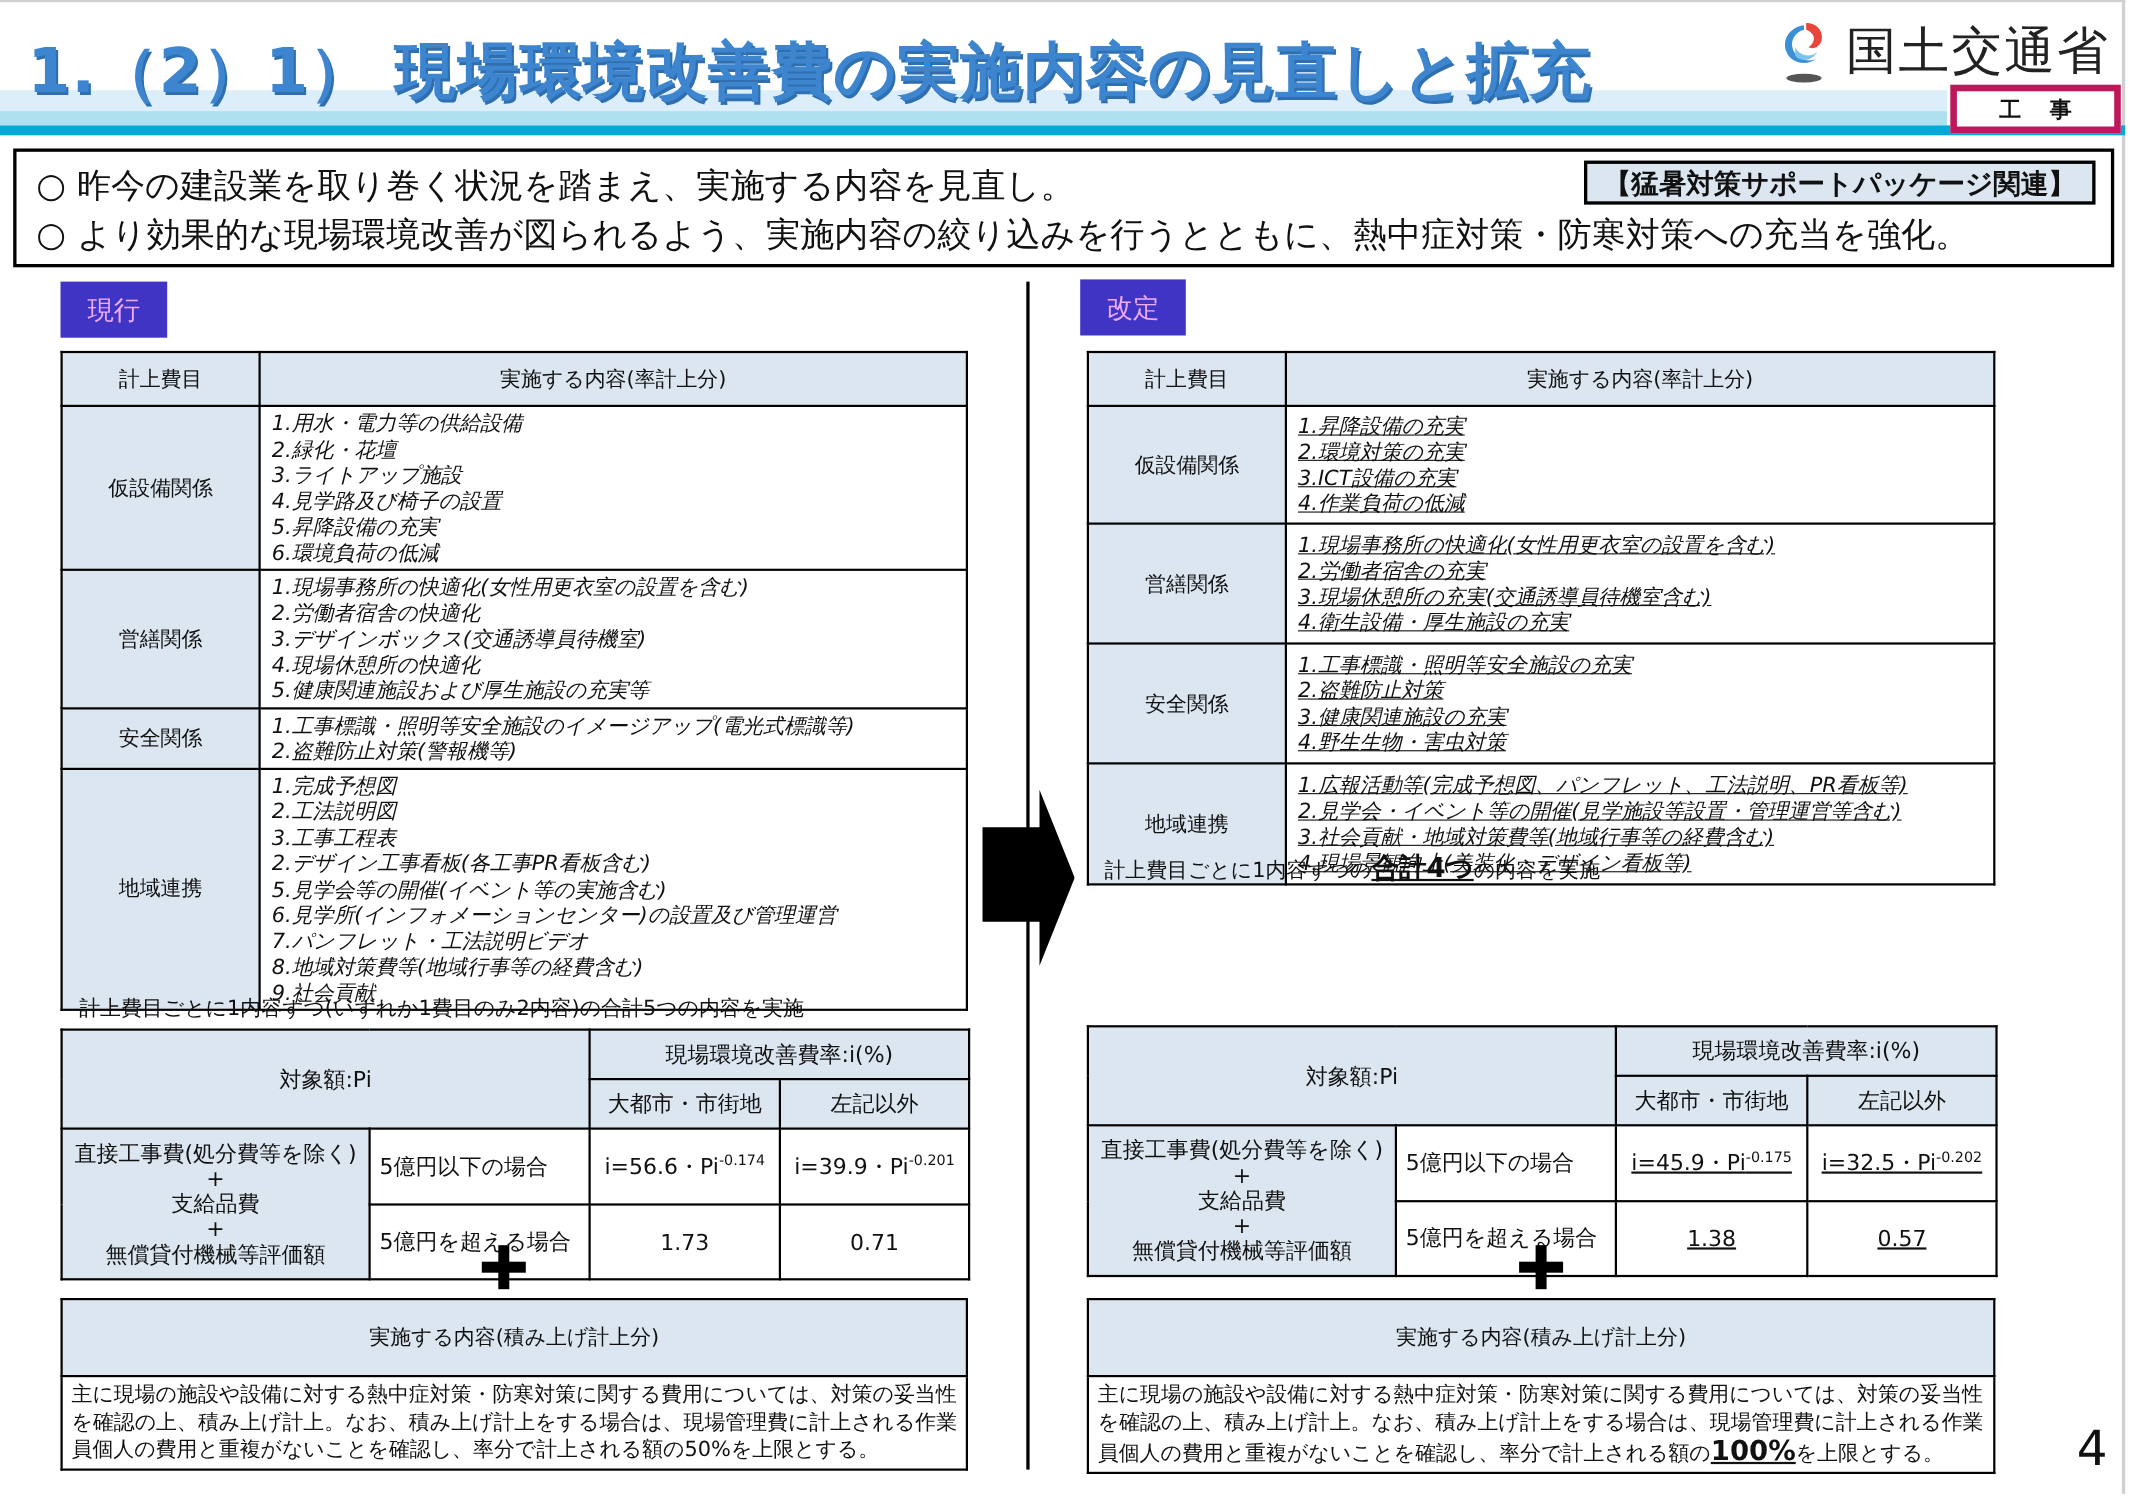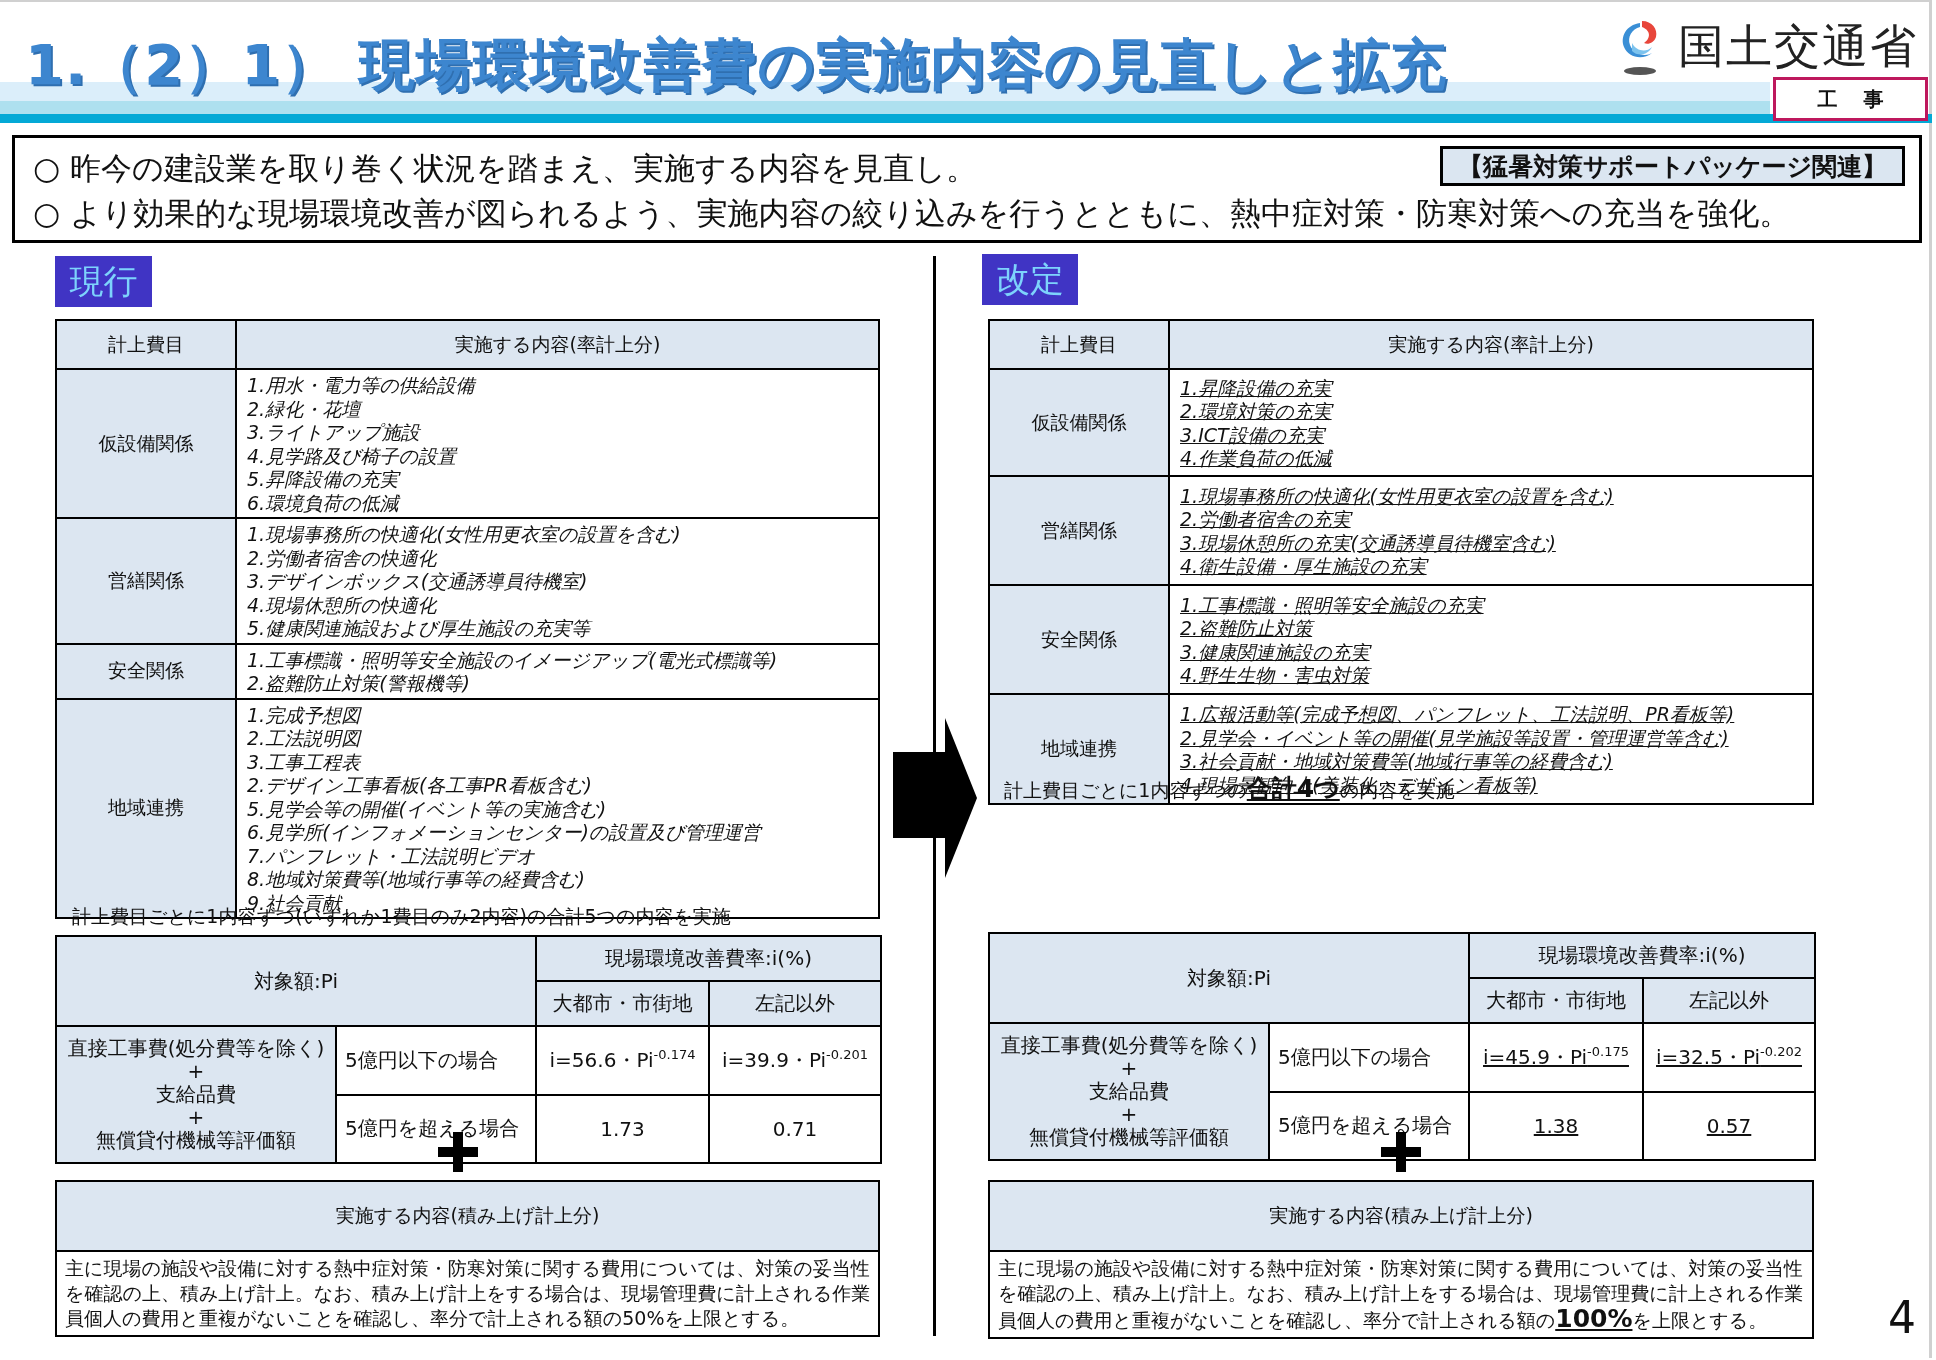--- a/index.html
+++ b/index.html
@@ -10,31 +10,31 @@
   .frame { left:0; top:0; width:1932px; height:1358px; border-right:3px solid #d0d0d0; border-top:2px solid #d0d0d0; box-sizing:border-box; }
   
   .band1 { left:0; top:82px; width:1770px; height:19px; background:#dbeefa; }
   .band2 { left:0; top:101px; width:1770px; height:13px; background:#aee0ef; }
   .band3 { left:0; top:114px; width:1932px; height:9px; background:#03a9d6; }
   .title { left:25px; top:28px; font-size:56px; font-weight:bold; color:#3d86cf; letter-spacing:1px; white-space:nowrap;
            text-shadow: 2px 2px 0 #2f6fb0; }
   .logo { left:1612px; top:14px; width:310px; height:66px; display:flex; align-items:center; background:#fff; }
   .logo-mark { width:56px; height:60px; position:relative; }
   .logo-text { font-size:46px; color:#222; margin-left:10px; letter-spacing:2px; }
-  .koji { left:1773px; top:77px; width:155px; height:44px; border:3px solid #be185d; background:#fff; box-sizing:border-box;
+  .koji { left:1773px; top:77px; width:155px; height:44px; border:6px solid #be185d; background:#fff; box-sizing:border-box;
           display:flex; align-items:center; justify-content:center; font-size:20px; font-weight:bold; letter-spacing:26px; padding-left:26px; }
   
   .intro { left:12px; top:135px; width:1910px; height:108px; border:3px solid #000; box-sizing:border-box; }
   .intro-line { position:absolute; left:18px; font-size:31px; white-space:nowrap; }
   .intro-line.l1 { top:10px; }
   .intro-line.l2 { top:55px; }
   .tag { left:1440px; top:146px; width:465px; height:40px; border:3px solid #000; background:#dbe6f1; box-sizing:border-box;
          font-size:25px; font-weight:bold; display:flex; align-items:center; justify-content:center; white-space:nowrap; }
   
-  .badge { height:51px; background:#4034c4; color:#7dd3fc; font-size:34px; display:flex; align-items:center; justify-content:center; }
+  .badge { height:51px; background:#4034c4; color:#f0abfc; font-size:24px; display:flex; align-items:center; justify-content:center; }
   
   table { border-collapse:collapse; table-layout:fixed; }
   td, th { border:2px solid #000; padding:10px; font-weight:normal; }
   .ctable td, .ctable th { font-size:19px; }
   .hdr { background:#dce6f1; text-align:center; }
   .cat { background:#dce6f1; text-align:center; }
   .items { padding:4px 8px 2px 10px; vertical-align:middle; }
   .item { line-height:23.5px; white-space:nowrap;font-style:italic; }
   .u { text-decoration:underline; }
   .note { font-size:19px; white-space:nowrap; }

